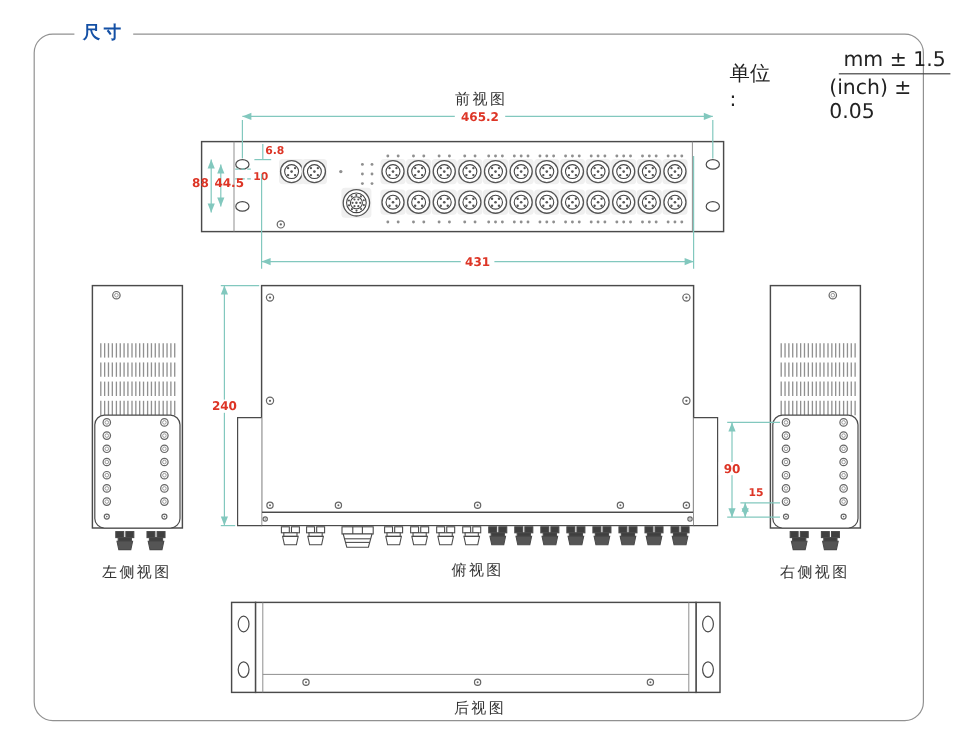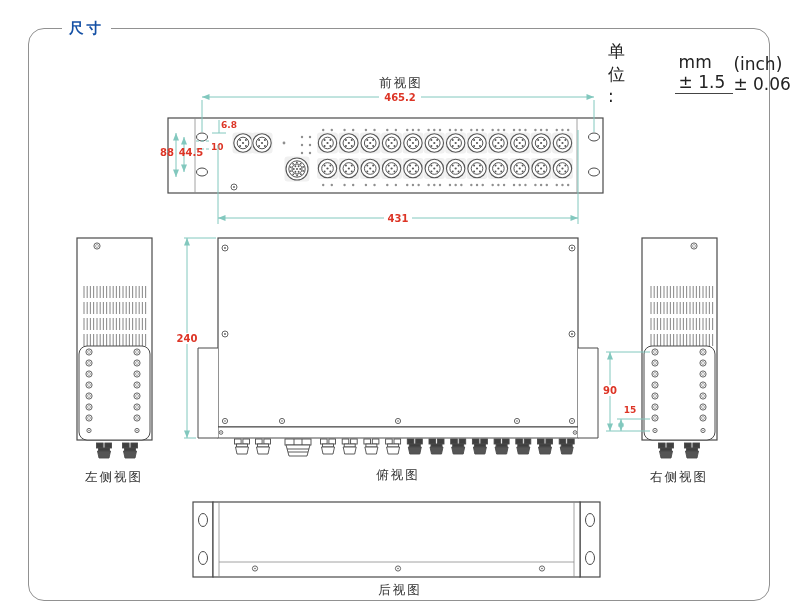--- a/index.html
+++ b/index.html
@@ -5,21 +5,21 @@
   :root{ --accent:#1450a5; --red:#dd3526; --teal:#82c8be; }
   html,body{margin:0;padding:0;background:#fff;}
   .stage{position:relative;width:800px;height:615px;background:#fff;overflow:hidden;
          font-family:"DejaVu Sans","Liberation Sans",sans-serif;}
   .frame{position:absolute;left:28px;top:28px;width:740px;height:571px;
          border:1.5px solid #919191;border-radius:16px;}
   .title{position:absolute;left:62px;top:19px;background:#fff;padding:0 7px;
          color:var(--accent);font-size:14.5px;font-weight:bold;letter-spacing:3px;line-height:18px;}
   .units{position:absolute;left:608px;top:40px;display:flex;align-items:center;gap:7px;
          color:#222;font-size:17px;}
-  .units .frac{display:inline-flex;align-items:center;margin-left:32px;}
+  .units .frac{display:inline-flex;flex-direction:column;align-items:center;margin-left:32px;}
   .units .num{padding:0 4px 1px;border-bottom:1.2px solid #444;}
   .units .den{padding-top:1px;}
   svg{position:absolute;left:0;top:0;}
   svg text{font-family:"DejaVu Sans","Liberation Sans",sans-serif;}
   .outline{fill:#fff;stroke:#4a4a4a;stroke-width:1.2}
   .outline2{fill:#fff;stroke:#4a4a4a;stroke-width:1}
   .thin{stroke:#8a8a8a;stroke-width:.8}
   .hole{fill:#fff;stroke:#4a4a4a;stroke-width:1}
   .scr{fill:#fff;stroke:#666;stroke-width:1}
   .scr2{fill:none;stroke:#999;stroke-width:.8}
@@ -43,21 +43,21 @@
 </head>
 <body>
 
 <div class="stage">
   <div class="frame"></div>
   <div class="title">尺寸</div>
   <div class="units">
     <span>单位 :</span>
     <span class="frac">
       <span class="num">mm ± 1.5</span>
-      <span class="den">(inch) ± 0.06</span>
+      <span class="den">(inch) ± 0.05</span>
     </span>
   </div>
 
   <svg width="800" height="615" viewBox="0 0 800 615">
     <defs>
       <marker id="arr" markerWidth="9" markerHeight="8" refX="8" refY="4" orient="auto-start-reverse">
         <path d="M0.5,1 L8,4 L0.5,7 Z"></path>
       </marker>
     </defs>
 

